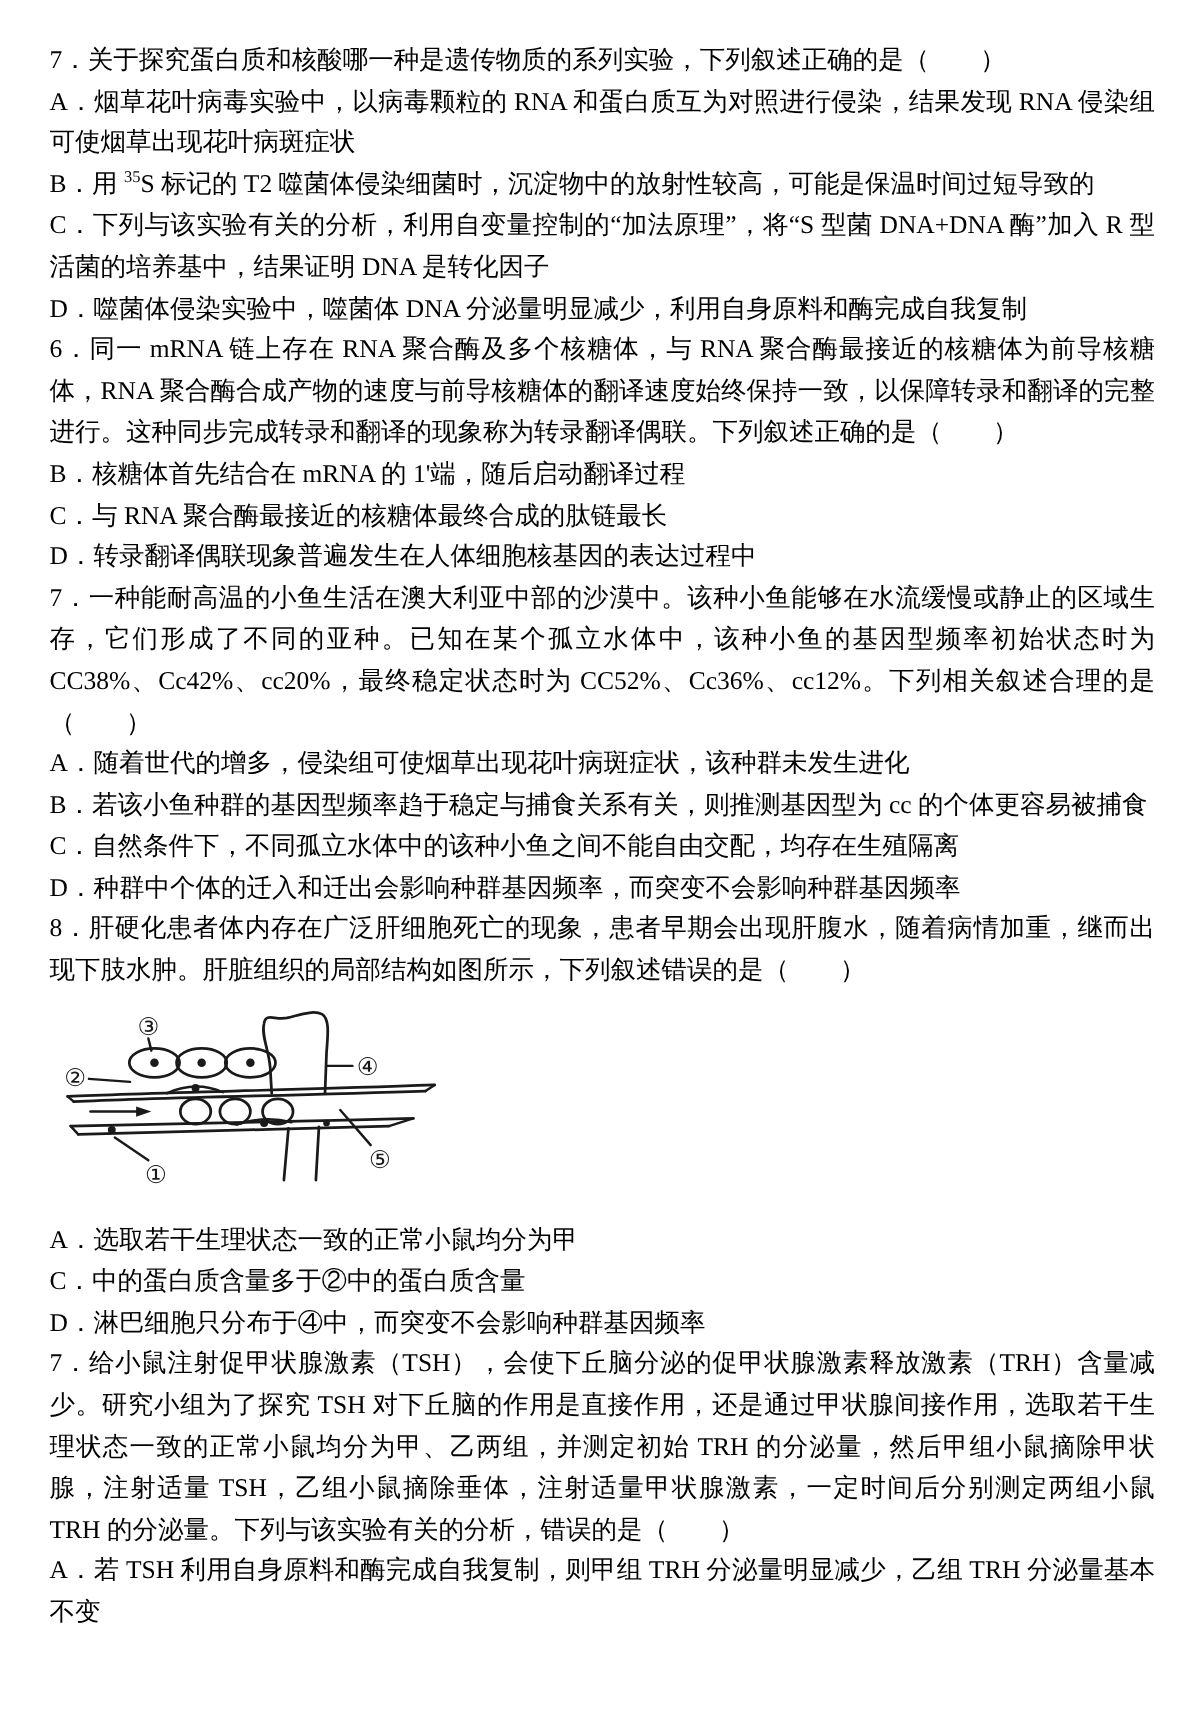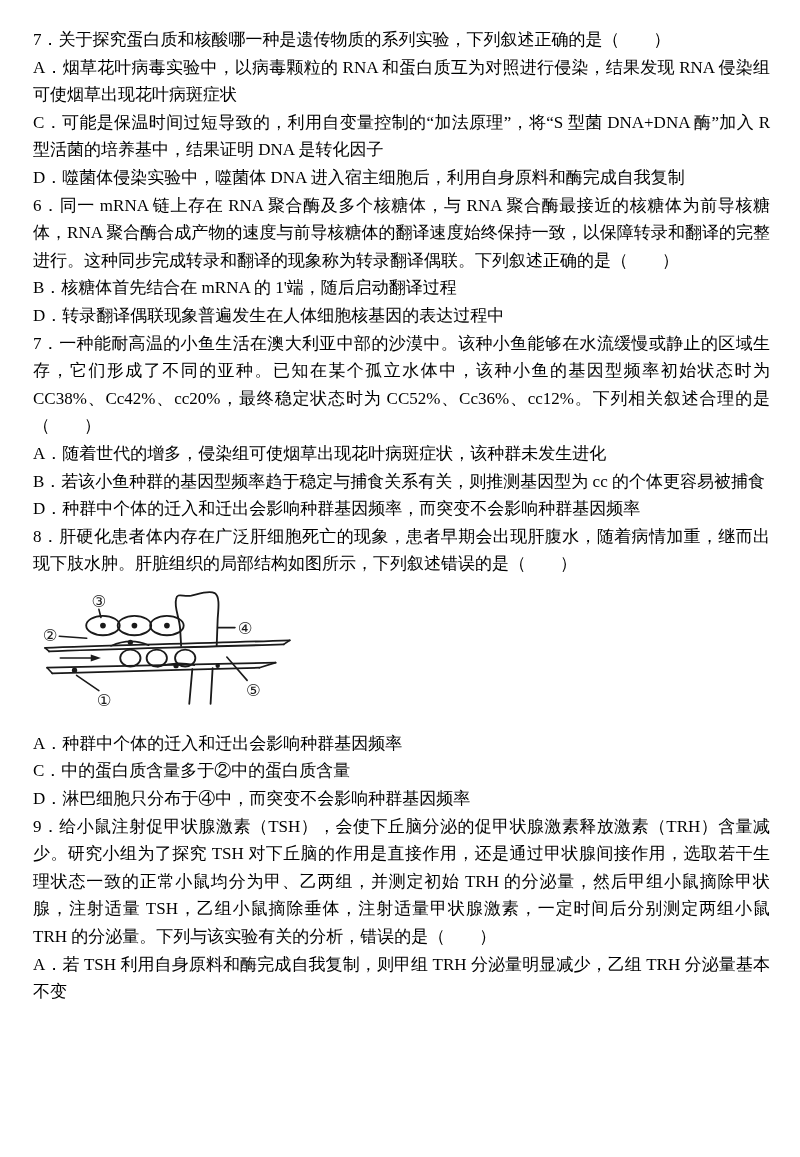--- a/index.html
+++ b/index.html
@@ -36,34 +36,37 @@
   }
 </style>
 </head>
 <body>
 
 <div class="doc">
 
   <section>
     <p class="line">7．关于探究蛋白质和核酸哪一种是遗传物质的系列实验，下列叙述正确的是（　　）</p>
     <p class="line">A．烟草花叶病毒实验中，以病毒颗粒的 RNA 和蛋白质互为对照进行侵染，结果发现 RNA 侵染组可使烟草出现花叶病斑症状</p>
-    <p class="line">C．可能是保温时间过短导致的，利用自变量控制的“加法原理”，将“S 型菌 DNA+DNA 酶”加入 R 型活菌的培养基中，结果证明 DNA 是转化因子</p>
-    <p class="line">D．噬菌体侵染实验中，噬菌体 DNA 进入宿主细胞后，利用自身原料和酶完成自我复制</p>
+    <p class="line"><span>B．用 </span><sup class="iso">35</sup><span>S 标记的 T2 噬菌体侵染细菌时，沉淀物中的放射性较高，可能是保温时间过短导致的</span></p>
+    <p class="line">C．下列与该实验有关的分析，利用自变量控制的“加法原理”，将“S 型菌 DNA+DNA 酶”加入 R 型活菌的培养基中，结果证明 DNA 是转化因子</p>
+    <p class="line">D．噬菌体侵染实验中，噬菌体 DNA 分泌量明显减少，利用自身原料和酶完成自我复制</p>
   </section>
 
   <section>
     <p class="line">6．同一 mRNA 链上存在 RNA 聚合酶及多个核糖体，与 RNA 聚合酶最接近的核糖体为前导核糖体，RNA 聚合酶合成产物的速度与前导核糖体的翻译速度始终保持一致，以保障转录和翻译的完整进行。这种同步完成转录和翻译的现象称为转录翻译偶联。下列叙述正确的是（　　）</p>
     <p class="line">B．核糖体首先结合在 mRNA 的 1'端，随后启动翻译过程</p>
+    <p class="line">C．与 RNA 聚合酶最接近的核糖体最终合成的肽链最长</p>
     <p class="line">D．转录翻译偶联现象普遍发生在人体细胞核基因的表达过程中</p>
   </section>
 
   <section>
     <p class="line">7．一种能耐高温的小鱼生活在澳大利亚中部的沙漠中。该种小鱼能够在水流缓慢或静止的区域生存，它们形成了不同的亚种。已知在某个孤立水体中，该种小鱼的基因型频率初始状态时为 CC38%、Cc42%、cc20%，最终稳定状态时为 CC52%、Cc36%、cc12%。下列相关叙述合理的是（　　）</p>
     <p class="line">A．随着世代的增多，侵染组可使烟草出现花叶病斑症状，该种群未发生进化</p>
     <p class="line">B．若该小鱼种群的基因型频率趋于稳定与捕食关系有关，则推测基因型为 cc 的个体更容易被捕食</p>
+    <p class="line">C．自然条件下，不同孤立水体中的该种小鱼之间不能自由交配，均存在生殖隔离</p>
     <p class="line">D．种群中个体的迁入和迁出会影响种群基因频率，而突变不会影响种群基因频率</p>
   </section>
 
   <section>
     <p class="line">8．肝硬化患者体内存在广泛肝细胞死亡的现象，患者早期会出现肝腹水，随着病情加重，继而出现下肢水肿。肝脏组织的局部结构如图所示，下列叙述错误的是（　　）</p>
 
     <div class="diagram-wrap">
       <svg width="270" height="132" viewBox="0 0 260 130">
 
         <text x="58" y="19" text-anchor="middle">③</text>
@@ -122,23 +125,23 @@
         <text x="63" y="116" text-anchor="middle">①</text>
 
         <text x="10" y="52" text-anchor="middle">②</text>
         <line class="stn" x1="19" y1="47.5" x2="46" y2="49.5"></line>
 
         <line class="stn" x1="184" y1="68" x2="204" y2="91"></line>
         <text x="210" y="106" text-anchor="middle">⑤</text>
       </svg>
     </div>
 
-    <p class="line">A．种群中个体的迁入和迁出会影响种群基因频率</p>
+    <p class="line">A．选取若干生理状态一致的正常小鼠均分为甲</p>
     <p class="line">C．中的蛋白质含量多于②中的蛋白质含量</p>
     <p class="line">D．淋巴细胞只分布于④中，而突变不会影响种群基因频率</p>
   </section>
 
   <section>
-    <p class="line">9．给小鼠注射促甲状腺激素（TSH），会使下丘脑分泌的促甲状腺激素释放激素（TRH）含量减少。研究小组为了探究 TSH 对下丘脑的作用是直接作用，还是通过甲状腺间接作用，选取若干生理状态一致的正常小鼠均分为甲、乙两组，并测定初始 TRH 的分泌量，然后甲组小鼠摘除甲状腺，注射适量 TSH，乙组小鼠摘除垂体，注射适量甲状腺激素，一定时间后分别测定两组小鼠 TRH 的分泌量。下列与该实验有关的分析，错误的是（　　）</p>
+    <p class="line">7．给小鼠注射促甲状腺激素（TSH），会使下丘脑分泌的促甲状腺激素释放激素（TRH）含量减少。研究小组为了探究 TSH 对下丘脑的作用是直接作用，还是通过甲状腺间接作用，选取若干生理状态一致的正常小鼠均分为甲、乙两组，并测定初始 TRH 的分泌量，然后甲组小鼠摘除甲状腺，注射适量 TSH，乙组小鼠摘除垂体，注射适量甲状腺激素，一定时间后分别测定两组小鼠 TRH 的分泌量。下列与该实验有关的分析，错误的是（　　）</p>
     <p class="line">A．若 TSH 利用自身原料和酶完成自我复制，则甲组 TRH 分泌量明显减少，乙组 TRH 分泌量基本不变</p>
   </section>
 
 </div>
 
 </body></html>

